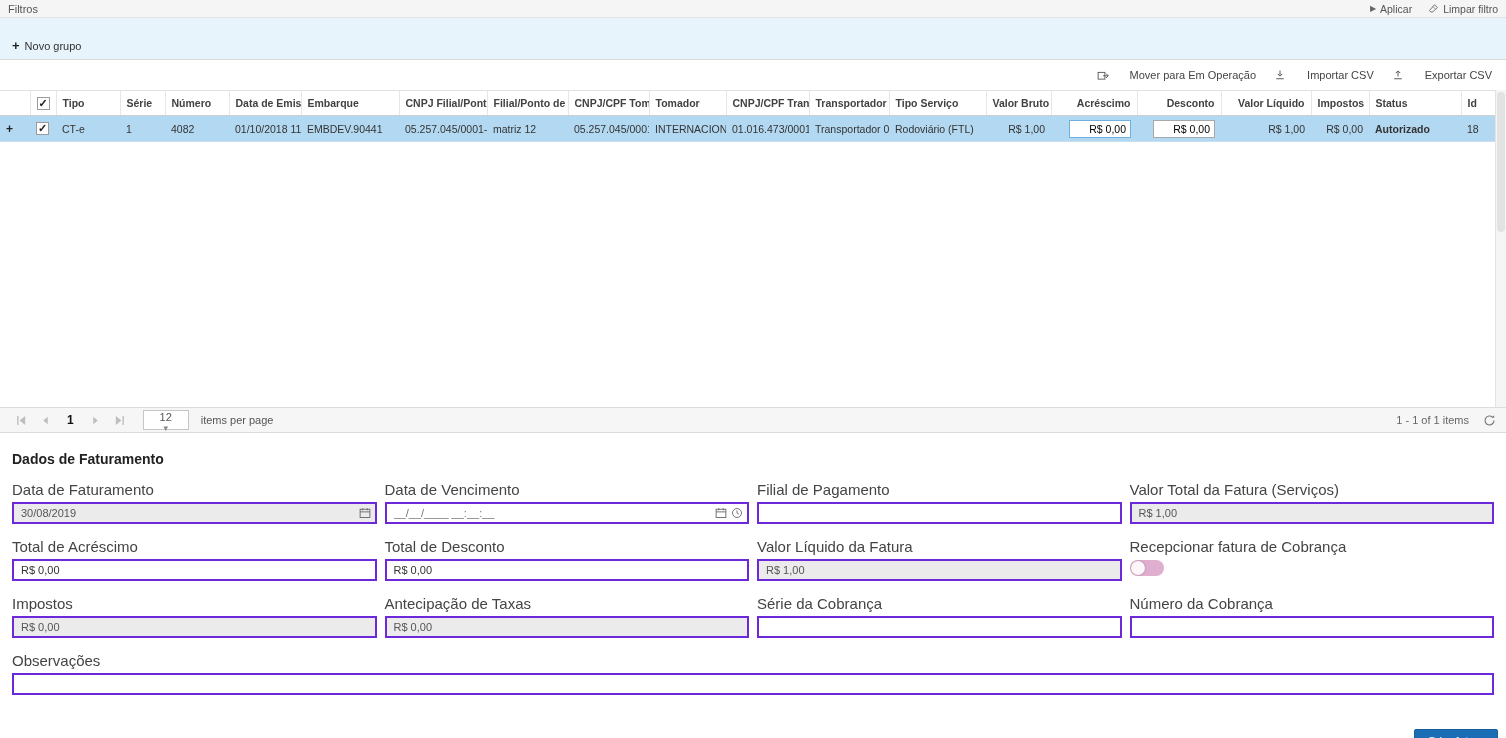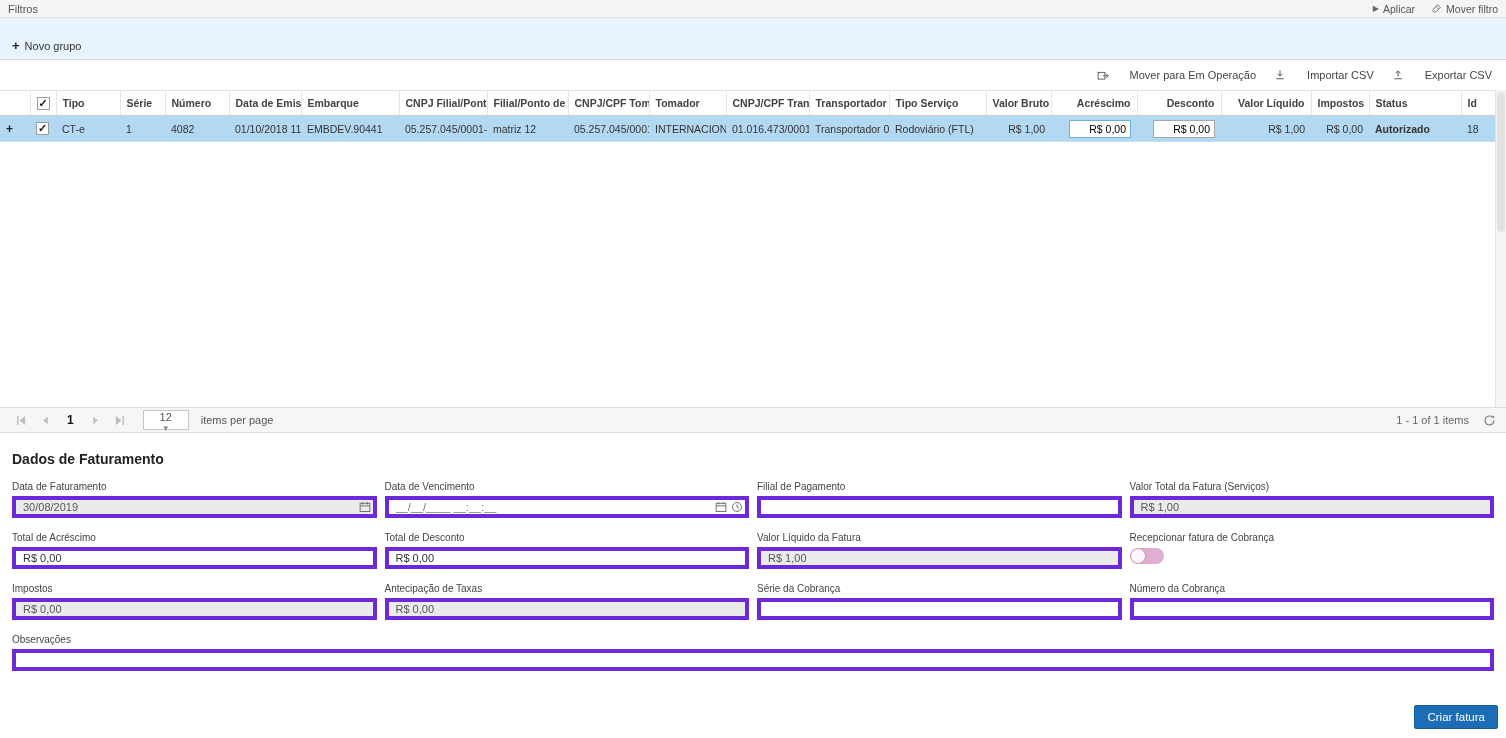--- a/index.html
+++ b/index.html
@@ -80,24 +80,24 @@
     display:flex; align-items:center; justify-content:space-between; padding:0 5px; cursor:pointer;flex-direction:column;
   }
   .page-size .glyph{ font-size:9px; color:#888; }
   .pager-label{ margin-left:10px; color:#555; }
   .pager-right{ margin-left:auto; display:flex; align-items:center; gap:14px; color:#666; }
 
   
   .billing{ padding:18px 12px 8px; }
   .billing h2{ margin:0 0 14px; font-size:14px; font-weight:bold; color:#222; }
   .form-grid{ display:grid; grid-template-columns:repeat(4,1fr); column-gap:8px; row-gap:14px; }
-  .field label{ display:block; font-size:10px; color:#444; margin-bottom:4px; }
+  .field label{ display:block; font-size:15px; color:#444; margin-bottom:4px; }
   .input-wrap{ position:relative; }
   .field input{
-    width:100%; height:22px; border:4px solid #6d28d9; padding:0 7px;
+    width:100%; height:22px; border:2px solid #6d28d9; padding:0 7px;
     font-size:11px; font-family:inherit; color:#333; background:#fff; outline:none;
   }
   .field input.ro{ background:#ebebeb; color:#555; }
   .input-icons{
     position:absolute; right:6px; top:0; height:22px; display:flex; align-items:center; gap:4px; color:#666;
   }
   .full{ grid-column:1 / -1; }
   .switch{ width:34px; height:16px; border-radius:8px; background:#e0aecf; position:relative; margin-top:5px; cursor:pointer; }
   .switch .knob{
     position:absolute; left:1px; top:1px; width:14px; height:14px; border-radius:50%;
@@ -121,21 +121,21 @@
       <span class="glyph">▶</span>
       <span>Aplicar</span>
     </span>
     <span class="filter-action">
       <span>
         <svg width="11" height="11" viewBox="0 0 16 16">
             <path d="M9.5 2.5l4 4-6.5 6.5H4l-2-2z" fill="none" stroke="#666" stroke-width="1.3"></path>
             <path d="M7 5l4 4" stroke="#666" stroke-width="1"></path>
           </svg>
       </span>
-      <span>Mover filtro</span>
+      <span>Limpar filtro</span>
     </span>
   </div>
 </div>
 
 <div class="filter-area">
   <span class="new-group">
     <span class="glyph">+</span>
     <span>Novo grupo</span>
   </span>
 </div>

